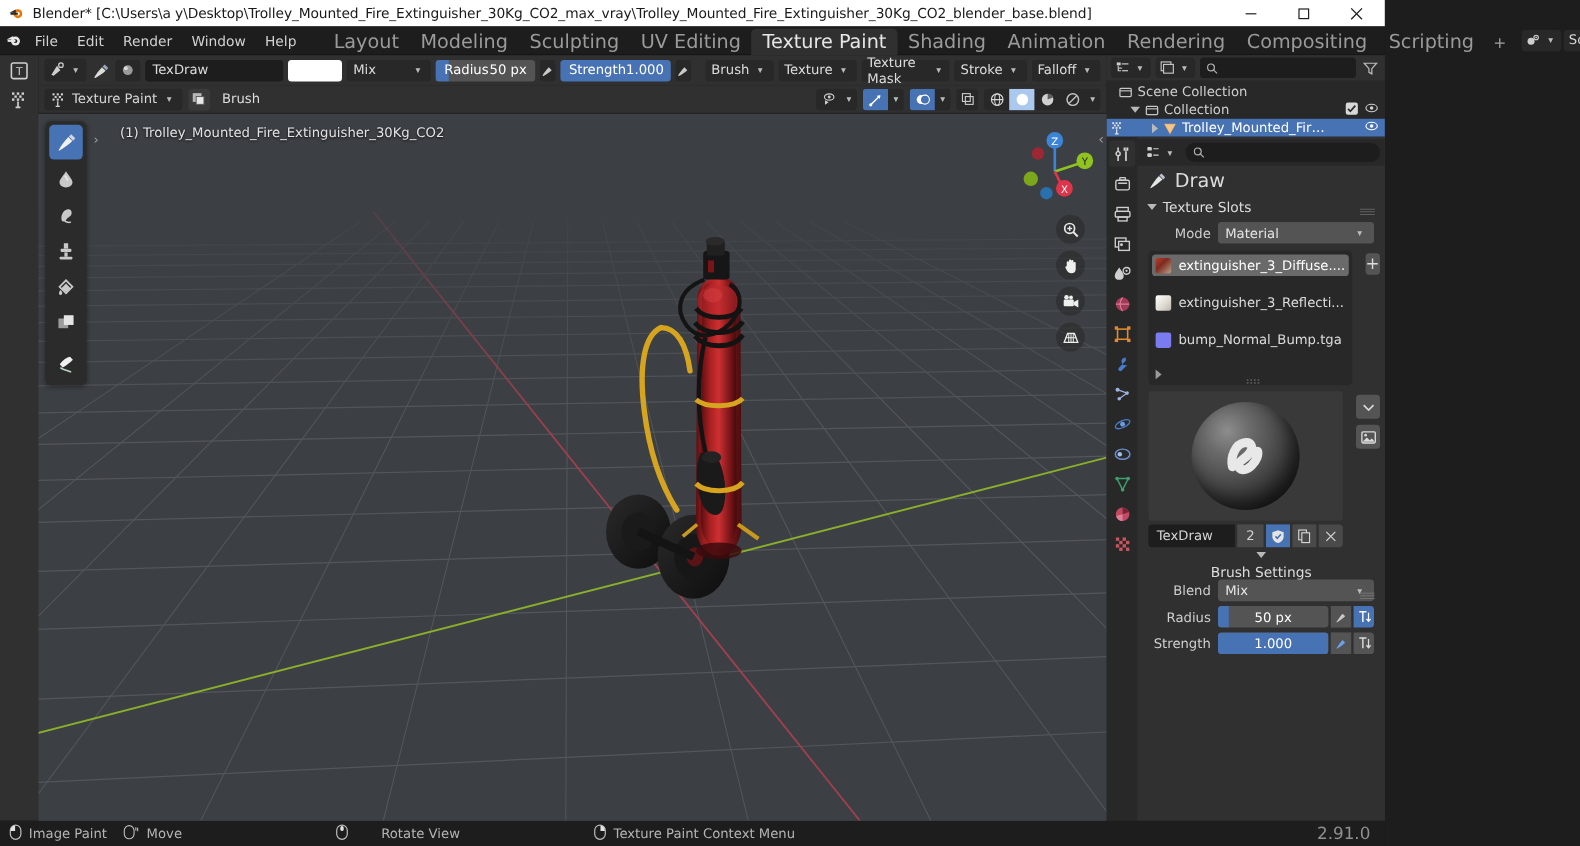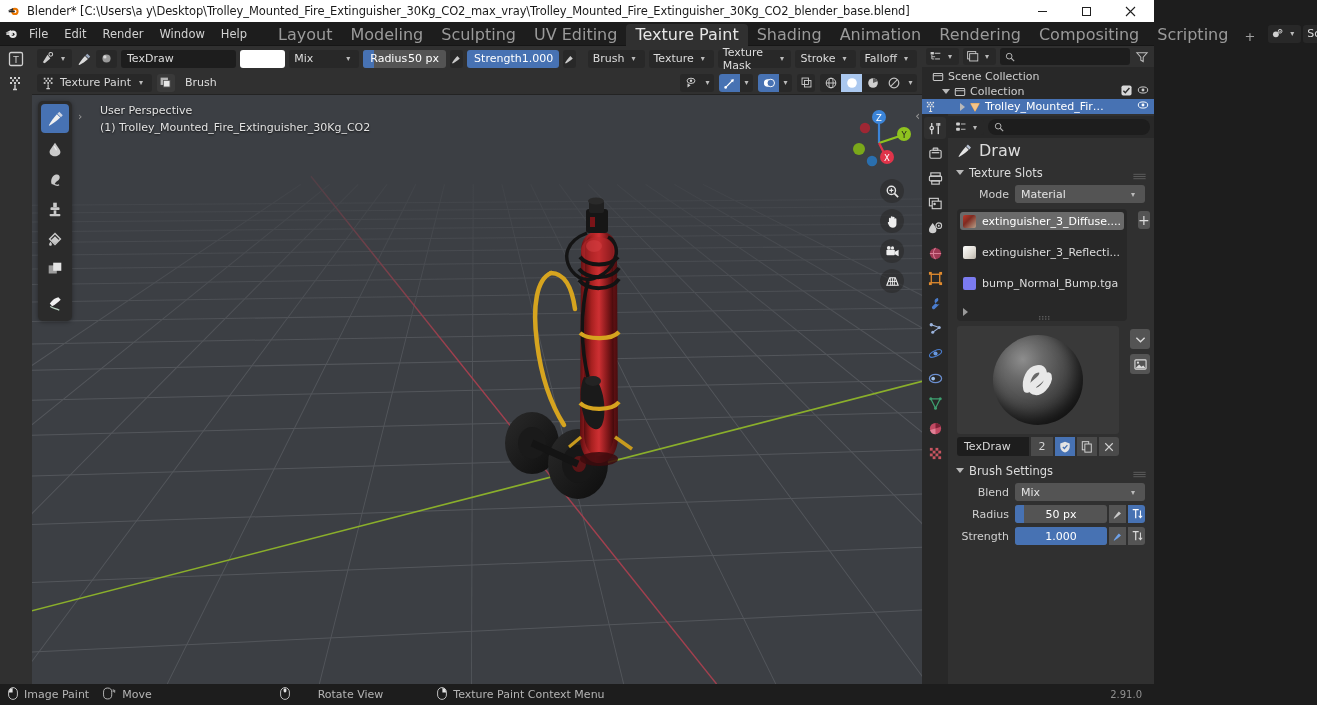--- a/index.html
+++ b/index.html
@@ -179,21 +179,21 @@
   .minibtn{ width:17px;height:18px; background:#545454; display:flex;align-items:center;justify-content:center; }
   .minibtn.blue{ background:#4772b3;}
 
   
   .statusbar{
     height:21px; flex:0 0 21px; background:#1d1d1d; display:flex; align-items:center;
     padding:0 8px; gap:0; font-size:11px; color:#b4b4b4;
   }
   .sb-item{ display:flex; align-items:center; gap:6px; }
   .sb-gap{ width:60px; }
-  .sb-ver{ margin-left:auto; color:#8f8f8f; font-size:10px; padding-right:4px;text-align:center;}
+  .sb-ver{ margin-left:auto; color:#8f8f8f; font-size:14px; padding-right:4px;text-align:center;}
   svg{ overflow:visible; }
 </style>
 </head>
 <body>
 
 <div class="app">
 
   <div class="titlebar">
     <span class="tb-icon">
       <svg width="14" height="14" viewBox="0 0 16 16">
@@ -603,21 +603,20 @@
             <path d="M548 252 C556 259 580 259 587 251" stroke="#d6a41f" stroke-width="4.2" fill="none"></path>
             <path d="M548 322 C556 330 580 330 587 321" stroke="#d6a41f" stroke-width="4.2" fill="none"></path>
 
             <path d="M583 356 L600 368" stroke="#c79a1e" stroke-width="3.5" fill="none"></path>
             <path d="M549 356 L537 366" stroke="#c79a1e" stroke-width="3" fill="none"></path>
             <ellipse cx="567" cy="378" rx="19" ry="7" fill="#3c0b0d" opacity="0.85"></ellipse>
           </g>
         </svg>
 
         <div class="vp-overlay-text">
-          <div>User Perspective</div>
           <div>(1) Trolley_Mounted_Fire_Extinguisher_30Kg_CO2</div>
         </div>
 
         <div class="toolshelf">
           <div class="tool active">
             <svg width="19" height="19" viewBox="0 0 20 20">
                 <path d="M3 17 C5 13.5 8.5 8.5 11.5 5.5 L15 9 C12 12 7 15.5 3.5 17.5 Z" fill="#f0f0f0"></path>
                 <path d="M12 5 L15.8 8.8 L17.6 6.6 L14 3 Z" fill="#cfd6e4"></path>
               </svg>
           </div>
@@ -1038,21 +1037,21 @@
               <div class="sidebtn">
                 <svg width="13" height="13" viewBox="0 0 14 14">
                     <rect x="1" y="2" width="12" height="10" rx="1" fill="none" stroke="#dadada" stroke-width="1.2"></rect>
                     <circle cx="4.3" cy="5" r="1.2" fill="#dadada"></circle>
                     <path d="M1.5 11 L5.5 7 L8 9.5 L10 8 L12.5 11 Z" fill="#dadada"></path>
                   </svg>
               </div>
             </div>
           </div>
 
-          <div class="panel-head" style="margin-top:4px;">
+          <div class="panel-head" style="margin-top:4px;flex-direction:column;">
             <span class="tri"></span>
             <span>Brush Settings</span>
             <span class="grip">
               <svg width="13" height="7" viewBox="0 0 14 8">
                   <path d="M0 1.5 h14 M0 4 h14 M0 6.5 h14" stroke="#9a9a9a" stroke-width="1"></path>
                 </svg>
             </span>
           </div>
           <div class="row">
             <span class="lab">Blend</span>
@@ -1124,21 +1123,21 @@
     <span class="sb-gap"></span>
     <span class="sb-item" style="margin-left:68px;gap:28px;">
       <span>
         <svg width="10" height="13" viewBox="0 0 10 13">
             <rect x="0.6" y="0.6" width="8.8" height="11.8" rx="4.4" fill="none" stroke="#bdbdbd" stroke-width="1"></rect>
             <rect x="3.6" y="1.4" width="2.8" height="4" rx="1.3" fill="#e4e4e4"></rect>
           </svg>
       </span>
       <span>Rotate View</span>
     </span>
-    <span class="sb-item" style="margin-left:54px;text-align:right;">
+    <span class="sb-item" style="margin-left:112px;text-align:right;">
       <span>
         <svg width="10" height="13" viewBox="0 0 10 13">
             <rect x="0.6" y="0.6" width="8.8" height="11.8" rx="4.4" fill="none" stroke="#bdbdbd" stroke-width="1"></rect>
             <path d="M9 5.4 H5.4 V1 a4 4 0 0 1 3.6 4 Z" fill="#e4e4e4"></path>
           </svg>
       </span>
       <span>Texture Paint Context Menu</span>
     </span>
     <span class="sb-ver">2.91.0</span>
   </div>

